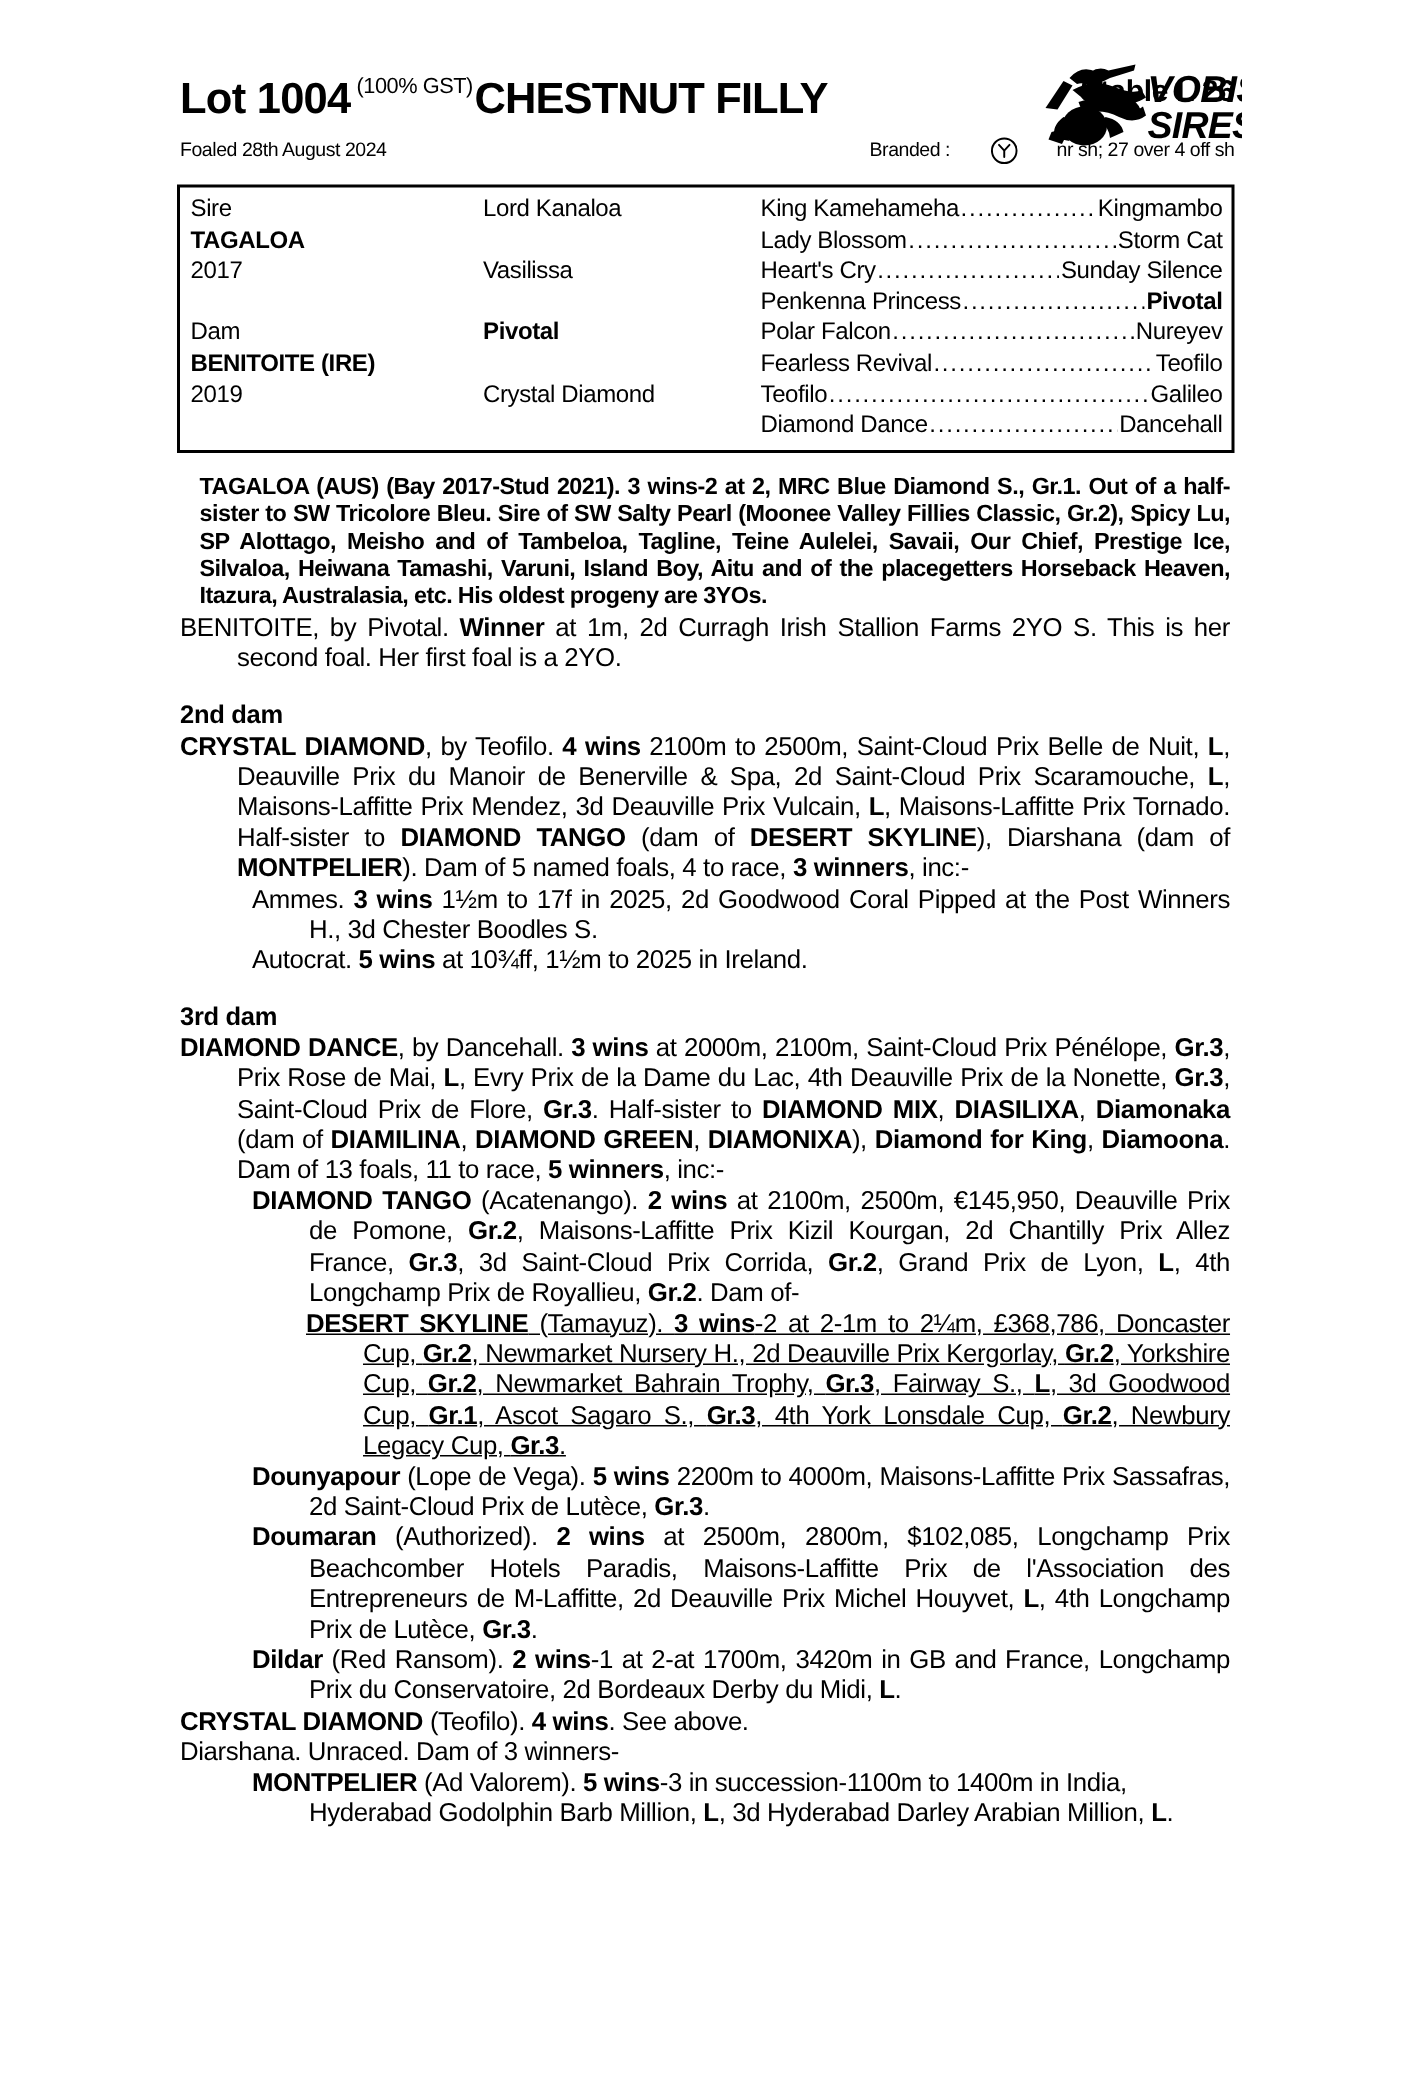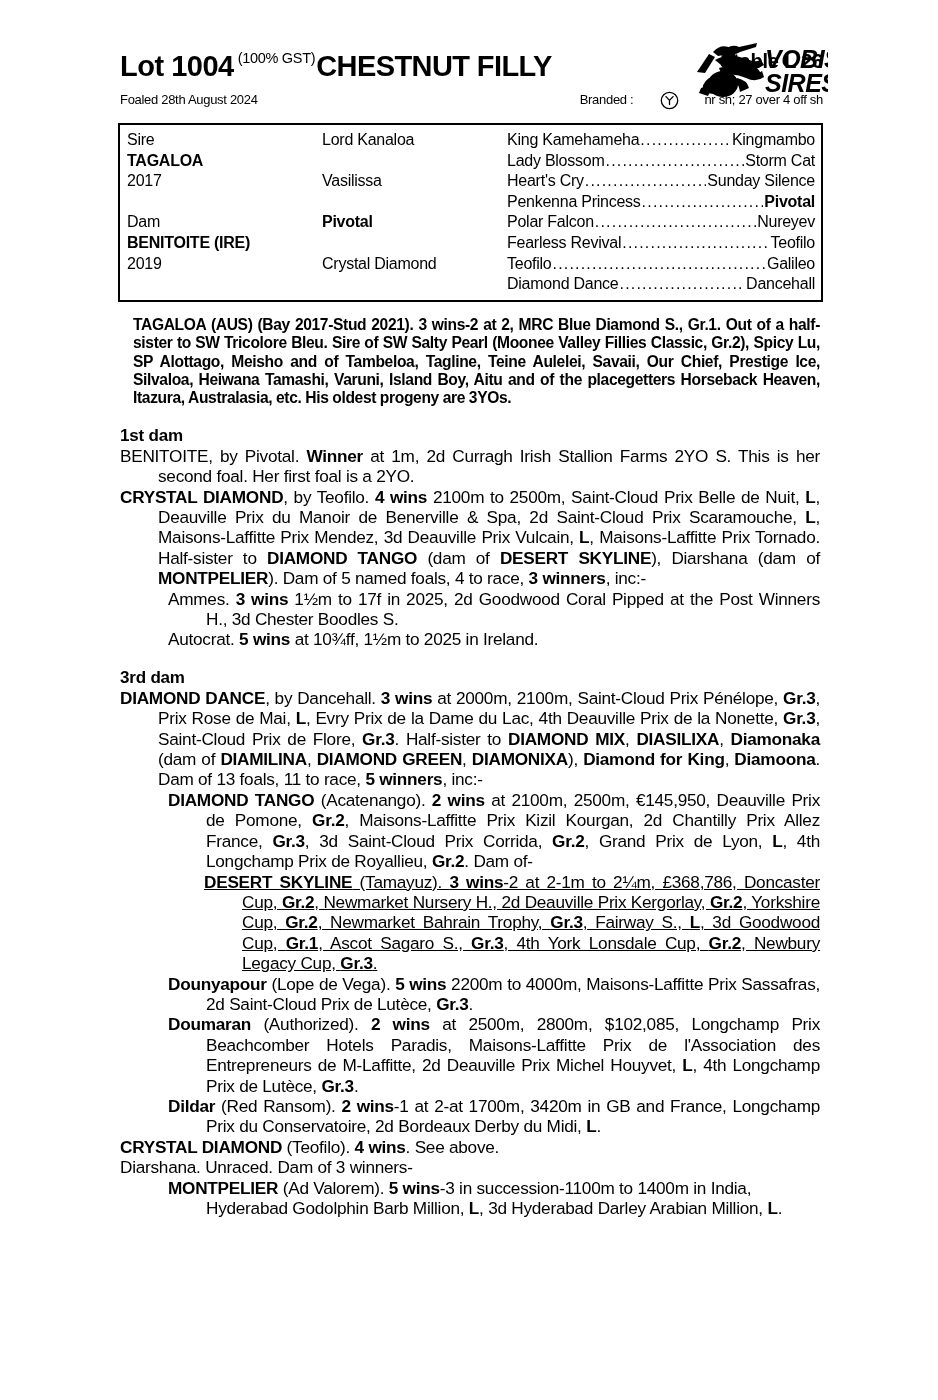--- a/index.html
+++ b/index.html
@@ -305,22 +305,22 @@
           <span class="left">Diamond Dance</span>
           <span class="dots">................................................................................</span>
           <span class="right">Dancehall</span>
         </div>
       </div>
     </div>
 
   <div class="sire-blurb">TAGALOA (AUS) (Bay 2017-Stud 2021). 3 wins-2 at 2, MRC Blue Diamond S., Gr.1. Out of a half-sister to SW Tricolore Bleu. Sire of SW Salty Pearl (Moonee Valley Fillies Classic, Gr.2), Spicy Lu, SP Alottago, Meisho and of Tambeloa, Tagline, Teine Aulelei, Savaii, Our Chief, Prestige Ice, Silvaloa, Heiwana Tamashi, Varuni, Island Boy, Aitu and of the placegetters Horseback Heaven, Itazura, Australasia, etc. His oldest progeny are 3YOs.</div>
 
   <div class="body-block">
-      <div class="dam-head">1st dam</div>
       <div class="entry lvl1"><span>BENITOITE, by Pivotal. </span><span class="b">Winner</span><span> at 1m, 2d Curragh Irish Stallion Farms 2YO S. This is her second foal. Her first foal is a 2YO.</span></div>
+      <div class="dam-head">2nd dam</div>
       <div class="entry lvl1"><span class="b">CRYSTAL DIAMOND</span><span>, by Teofilo. </span><span class="b">4 wins</span><span> 2100m to 2500m, Saint-Cloud Prix Belle de Nuit, </span><span class="b">L</span><span>, Deauville Prix du Manoir de Benerville &amp; Spa, 2d Saint-Cloud Prix Scaramouche, </span><span class="b">L</span><span>, Maisons-Laffitte Prix Mendez, 3d Deauville Prix Vulcain, </span><span class="b">L</span><span>, Maisons-Laffitte Prix Tornado. Half-sister to </span><span class="b">DIAMOND TANGO</span><span> (dam of </span><span class="b">DESERT SKYLINE</span><span>), Diarshana (dam of </span><span class="b">MONTPELIER</span><span>). Dam of 5 named foals, 4 to race, </span><span class="b">3 winners</span><span>, inc:-</span></div>
       <div class="entry lvl2"><span>Ammes. </span><span class="b">3 wins</span><span> 1½m to 17f in 2025, 2d Goodwood Coral Pipped at the Post Winners H., 3d Chester Boodles S.</span></div>
       <div class="entry lvl2"><span>Autocrat. </span><span class="b">5 wins</span><span> at 10¾ff, 1½m to 2025 in Ireland.</span></div>
       <div class="dam-head">3rd dam</div>
       <div class="entry lvl1"><span class="b">DIAMOND DANCE</span><span>, by Dancehall. </span><span class="b">3 wins</span><span> at 2000m, 2100m, Saint-Cloud Prix Pénélope, </span><span class="b">Gr.3</span><span>, Prix Rose de Mai, </span><span class="b">L</span><span>, Evry Prix de la Dame du Lac, 4th Deauville Prix de la Nonette, </span><span class="b">Gr.3</span><span>, Saint-Cloud Prix de Flore, </span><span class="b">Gr.3</span><span>. Half-sister to </span><span class="b">DIAMOND MIX</span><span>, </span><span class="b">DIASILIXA</span><span>, </span><span class="b">Diamonaka</span><span> (dam of </span><span class="b">DIAMILINA</span><span>, </span><span class="b">DIAMOND GREEN</span><span>, </span><span class="b">DIAMONIXA</span><span>), </span><span class="b">Diamond for King</span><span>, </span><span class="b">Diamoona</span><span>. Dam of 13 foals, 11 to race, </span><span class="b">5 winners</span><span>, inc:-</span></div>
       <div class="entry lvl2"><span class="b">DIAMOND TANGO</span><span> (Acatenango). </span><span class="b">2 wins</span><span> at 2100m, 2500m, €145,950, Deauville Prix de Pomone, </span><span class="b">Gr.2</span><span>, Maisons-Laffitte Prix Kizil Kourgan, 2d Chantilly Prix Allez France, </span><span class="b">Gr.3</span><span>, 3d Saint-Cloud Prix Corrida, </span><span class="b">Gr.2</span><span>, Grand Prix de Lyon, </span><span class="b">L</span><span>, 4th Longchamp Prix de Royallieu, </span><span class="b">Gr.2</span><span>. Dam of-</span></div>
       <div class="entry lvl3"><span class="b">DESERT SKYLINE</span><span> (Tamayuz). </span><span class="b">3 wins</span><span>-2 at 2-1m to 2¼m, £368,786, Doncaster Cup, </span><span class="b">Gr.2</span><span>, Newmarket Nursery H., 2d Deauville Prix Kergorlay, </span><span class="b">Gr.2</span><span>, Yorkshire Cup, </span><span class="b">Gr.2</span><span>, Newmarket Bahrain Trophy, </span><span class="b">Gr.3</span><span>, Fairway S., </span><span class="b">L</span><span>, 3d Goodwood Cup, </span><span class="b">Gr.1</span><span>, Ascot Sagaro S., </span><span class="b">Gr.3</span><span>, 4th York Lonsdale Cup, </span><span class="b">Gr.2</span><span>, Newbury Legacy Cup, </span><span class="b">Gr.3</span><span>.</span></div>
       <div class="entry lvl2"><span class="b">Dounyapour</span><span> (Lope de Vega). </span><span class="b">5 wins</span><span> 2200m to 4000m, Maisons-Laffitte Prix Sassafras, 2d Saint-Cloud Prix de Lutèce, </span><span class="b">Gr.3</span><span>.</span></div>
       <div class="entry lvl2"><span class="b">Doumaran</span><span> (Authorized). </span><span class="b">2 wins</span><span> at 2500m, 2800m, $102,085, Longchamp Prix Beachcomber Hotels Paradis, Maisons-Laffitte Prix de l'Association des Entrepreneurs de M-Laffitte, 2d Deauville Prix Michel Houyvet, </span><span class="b">L</span><span>, 4th Longchamp Prix de Lutèce, </span><span class="b">Gr.3</span><span>.</span></div>
       <div class="entry lvl2"><span class="b">Dildar</span><span> (Red Ransom). </span><span class="b">2 wins</span><span>-1 at 2-at 1700m, 3420m in GB and France, Longchamp Prix du Conservatoire, 2d Bordeaux Derby du Midi, </span><span class="b">L</span><span>.</span></div>

